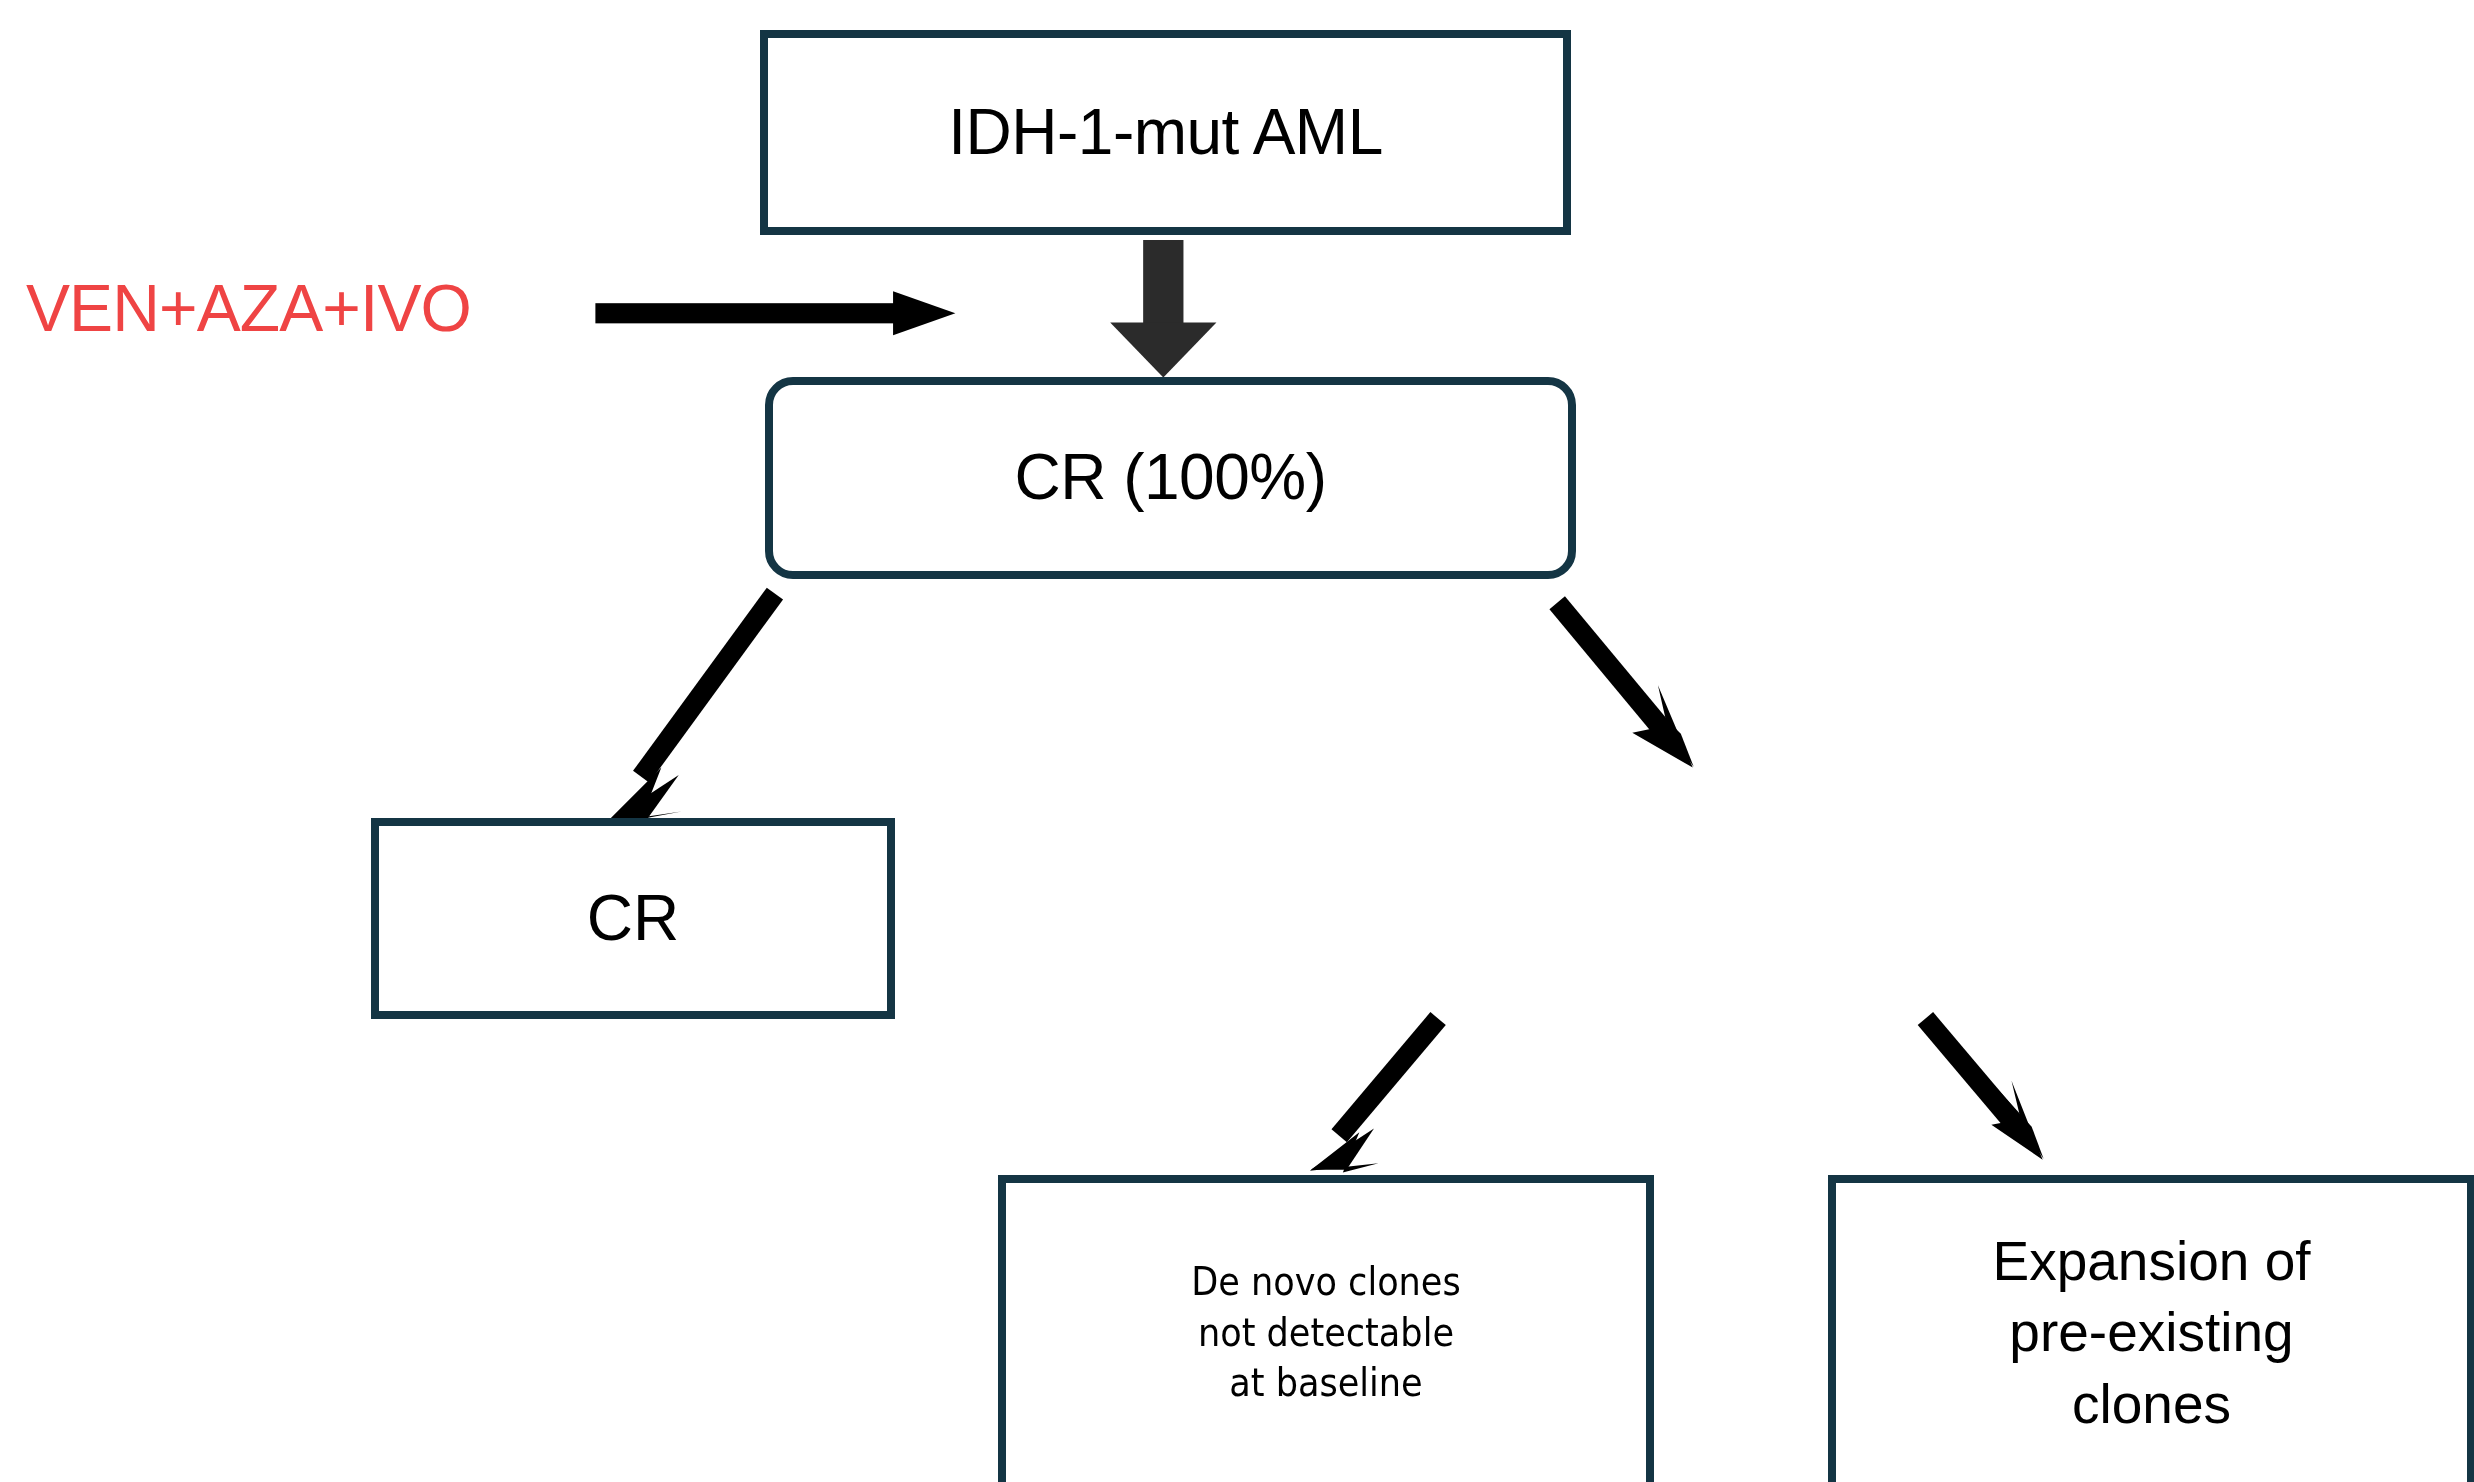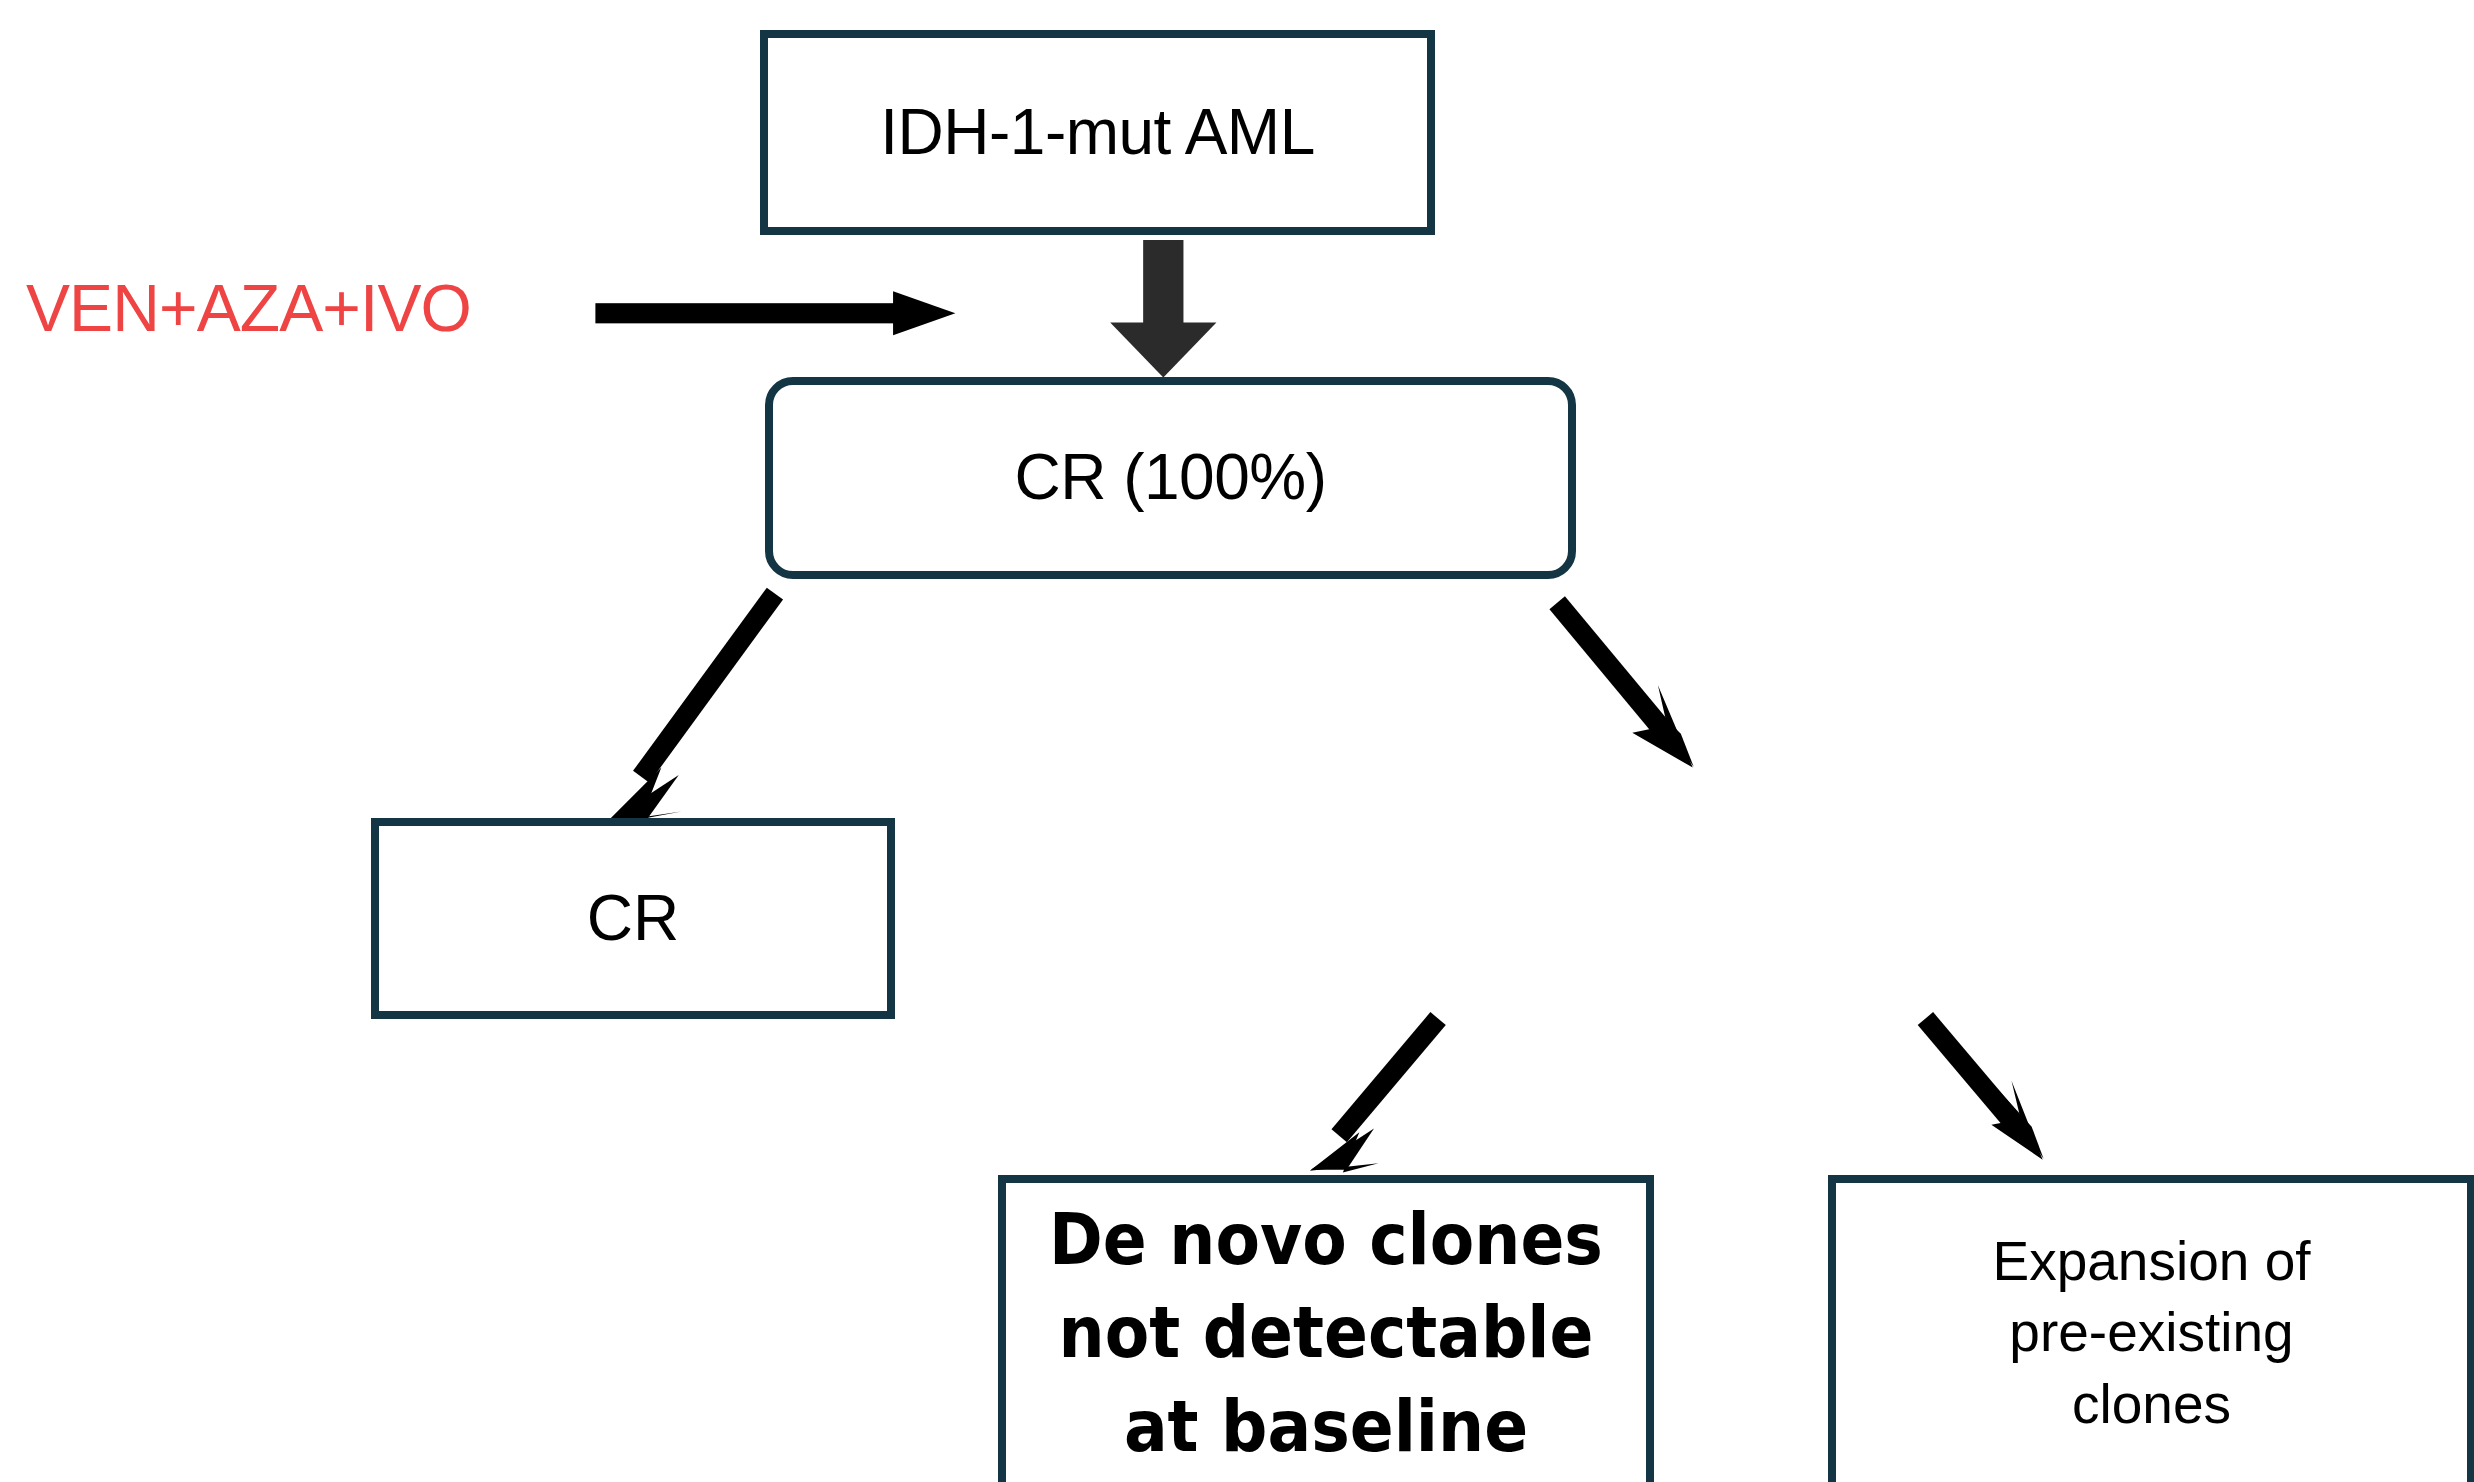--- a/index.html
+++ b/index.html
@@ -27,35 +27,35 @@
     justify-content: center;
     text-align: center;
     color: #000000;
     line-height: 1.18;
   }
   .node .label {
     display: block;
     white-space: pre-line;
     padding: 0 9.2px;
   }
-  #node-idh          { left: 760px;  top: 30px;   width: 675px; height: 205px; }
+  #node-idh          { left: 760px;  top: 30px;   width: 811px; height: 205px; }
   #node-idh .label   { font-size: 64px; letter-spacing: -0.5px; }
 
   #node-cr100        { left: 765px;  top: 377px;  width: 811px; height: 202px; border-radius: 28px; }
   #node-cr100 .label { font-size: 64px; letter-spacing: -0.5px; }
 
   #node-cr           { left: 371px;  top: 818px;  width: 524px; height: 201px; }
   #node-cr .label    { font-size: 64px; }
 
   #node-relapse      { left: 1447px; top: 790px;  width: 477px; height: 202px; }
   #node-relapse .label { font-size: 64px; }
 
   #node-denovo       { left: 998px; top: 1175px; width: 656px; height: 316px; }
-  #node-denovo .label{ font-size: 72px; font-family: "DejaVu Sans", sans-serif;
-                       font-stretch: condensed; line-height: 1.30; font-weight: bold; }
+  #node-denovo .label{ font-size: 39px; font-family: "DejaVu Sans", sans-serif;
+                       font-stretch: condensed; line-height: 1.30; }
 
   #node-expansion    { left: 1828px; top: 1175px; width: 647px; height: 316px; }
   #node-expansion .label { font-size: 55px; font-family: Liberation Sans, sans-serif;
                        font-stretch: condensed; line-height: 1.30; }
 
   
   #regimen-label {
     position: absolute;
     left: 26px;
     top: 270px;

